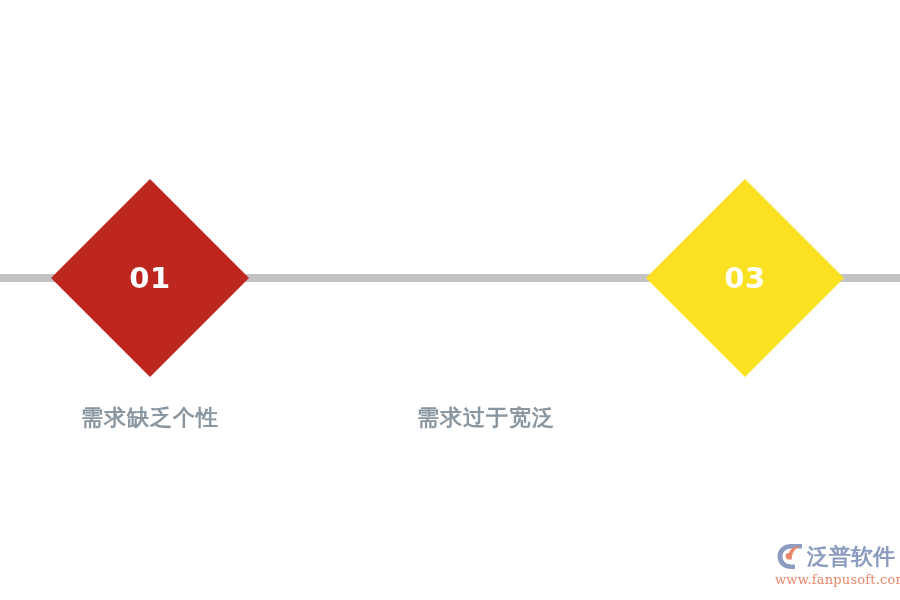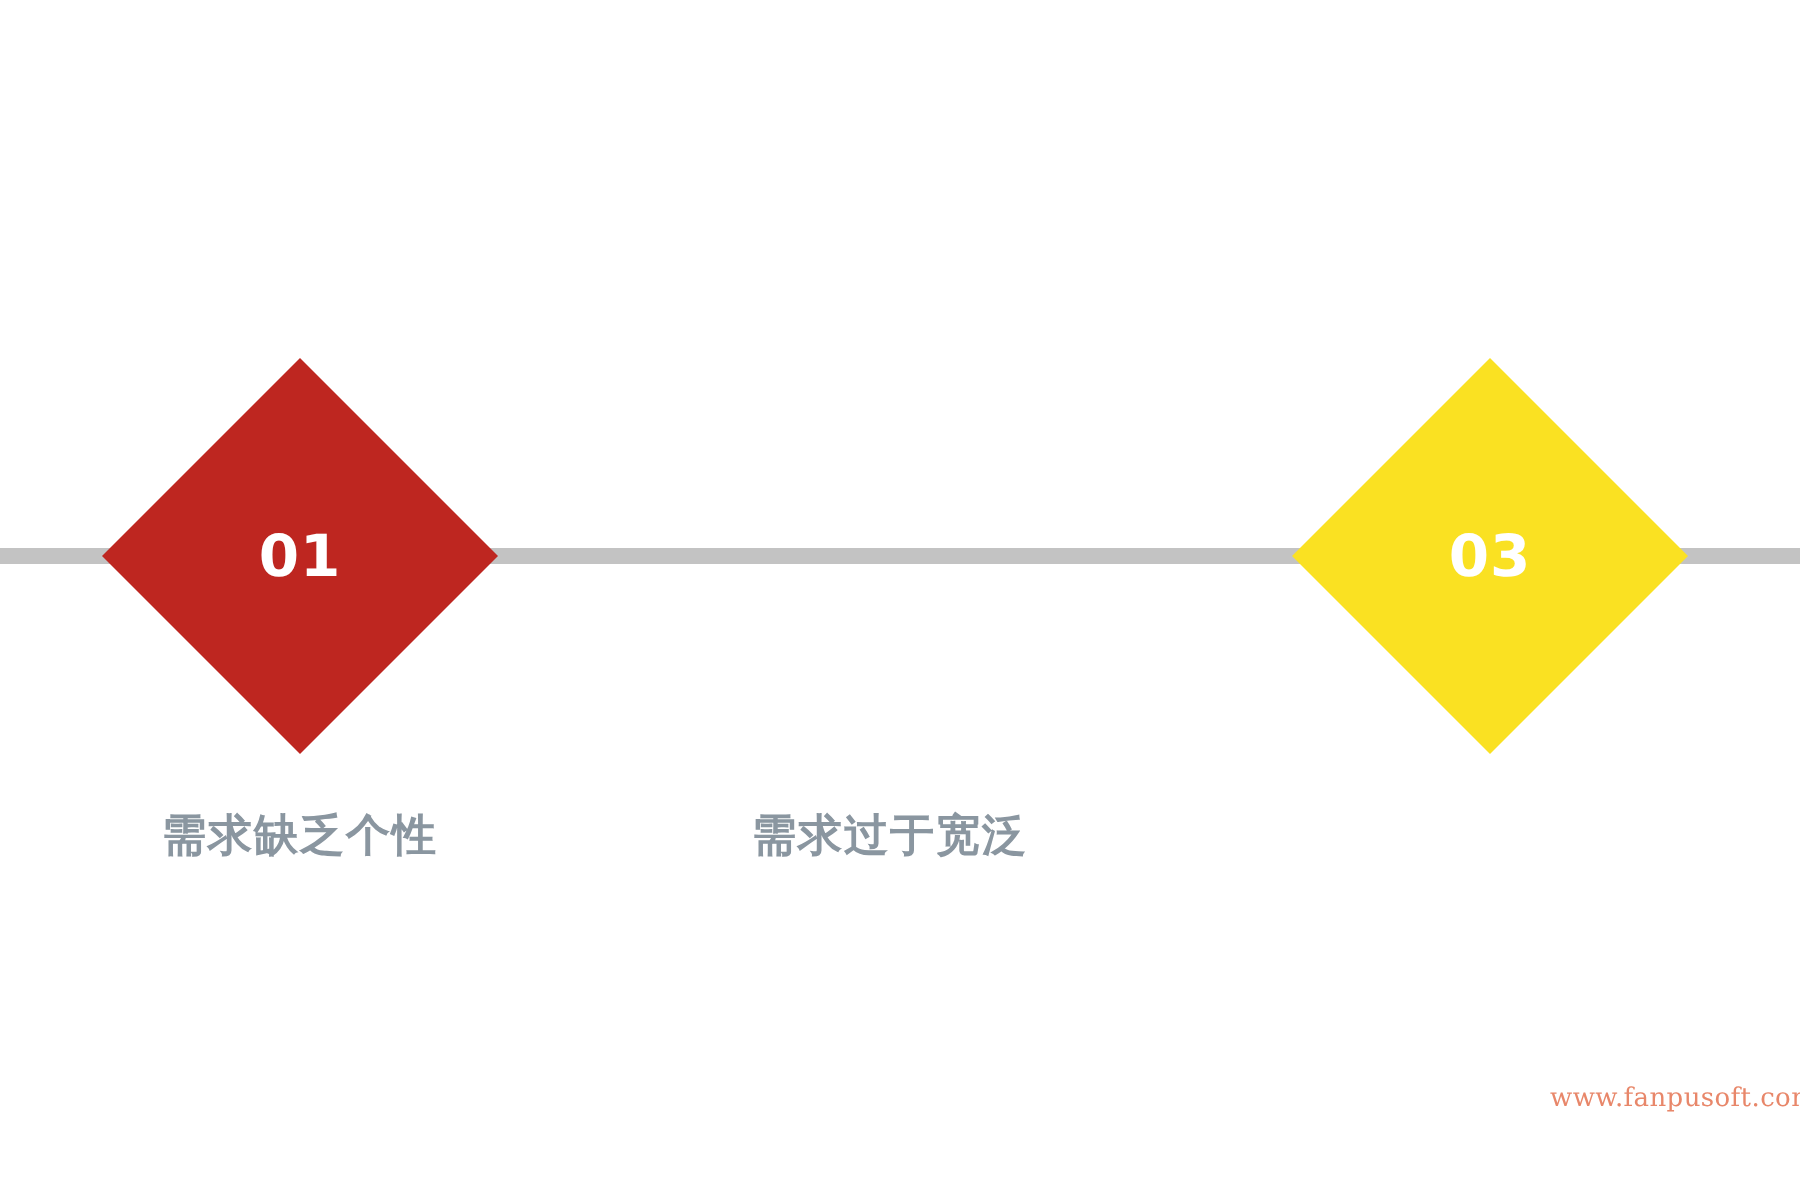--- a/index.html
+++ b/index.html
@@ -72,21 +72,21 @@
     top:403px;
     width:200px;
     text-align:center;
     color:#8a96a0;
     font-size:22px;
     font-weight:bold;
     letter-spacing:1px;
     white-space:nowrap;
   }
   .label-1 { left:50px;  }
-  .label-2 { left:345px; }
+  .label-2 { left:355px;text-align:right; }
   .label-3 { left:645px; }
 
   
   .logo {
     position:absolute;
     left:775px;
     top:541px;
     width:118px;
     height:48px;
   }
@@ -133,16 +133,24 @@
   <div class="node-label label-1">需求缺乏个性</div>
 
   <div class="node-label label-2">需求过于宽泛</div>
 
   <div class="node node-3">
     <div class="diamond d3" style="background: rgb(250, 225, 34);"></div>
     <div class="node-number">03</div>
   </div>
 
   <div class="logo">
+    <div class="logo-row">
+      <svg class="logo-mark" viewBox="0 0 29 27">
+        <path d="M2.5,13.5 C2.5,5.5 9,1 16.5,1 L27,1 L27,5.5 L16.5,5.5 C11,5.5 7.5,8.8 7.5,13.5 C7.5,18.2 11,21.5 16.5,21.5 L20,21.5 L20,26 L16.5,26 C9,26 2.5,21.5 2.5,13.5 Z" fill="#8b9cc0"></path>
+        <path d="M25.5,3 C25.5,3 21,4.5 18.5,9 C16.5,12.6 16.8,16.5 16.8,16.5 L12,16.5 C12,16.5 12.5,10.5 16,6.5 C19,3 25.5,3 25.5,3 Z" fill="#e8876a"></path>
+        <circle cx="13.5" cy="13" r="3" fill="#e8876a"></circle>
+      </svg>
+      <span class="logo-word">泛普软件</span>
+    </div>
     <div class="logo-url">www.fanpusoft.com</div>
   </div>
 
 </div>
 
 </body></html>

